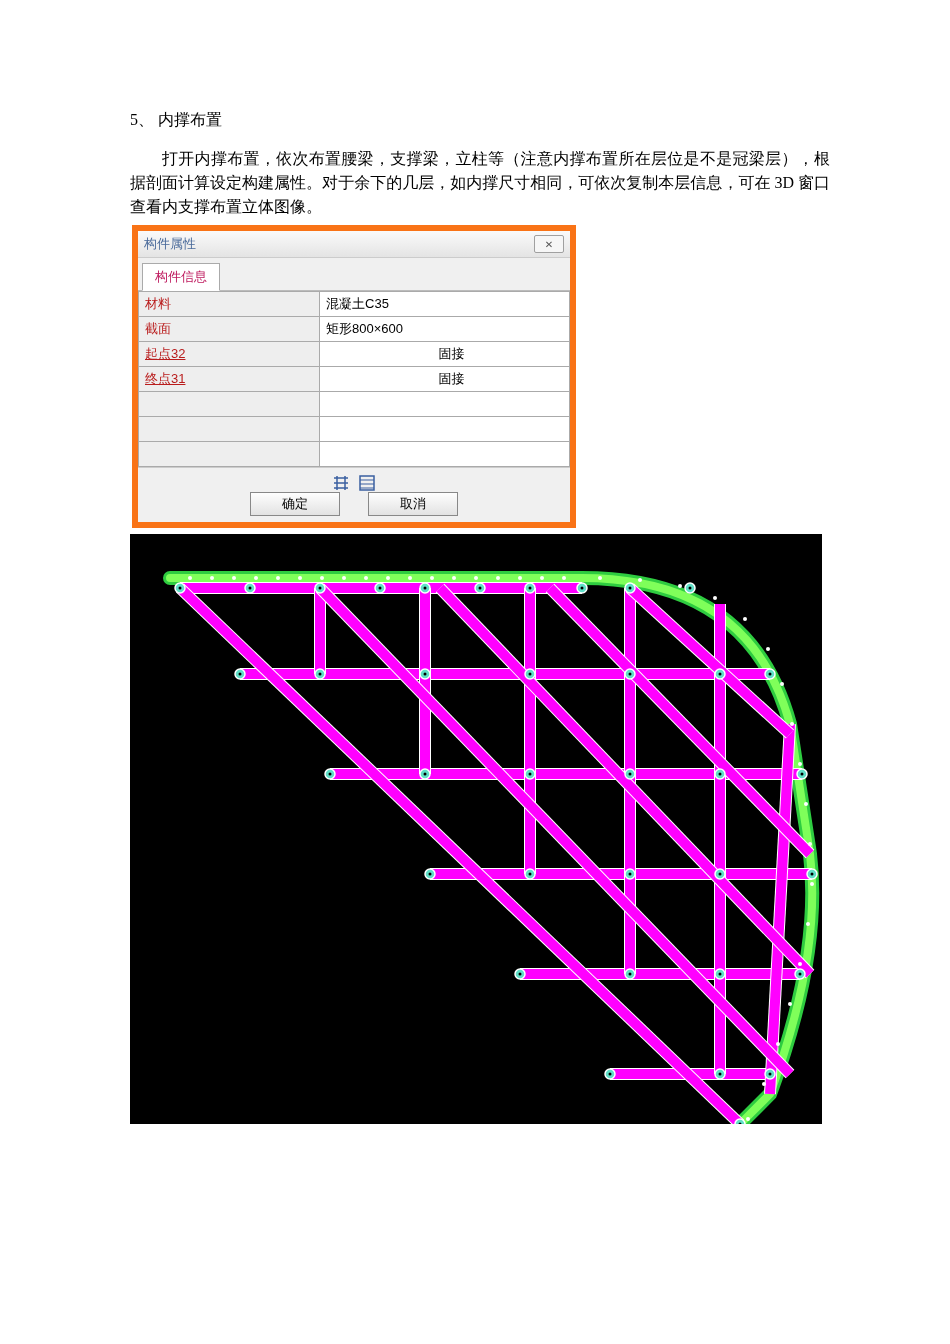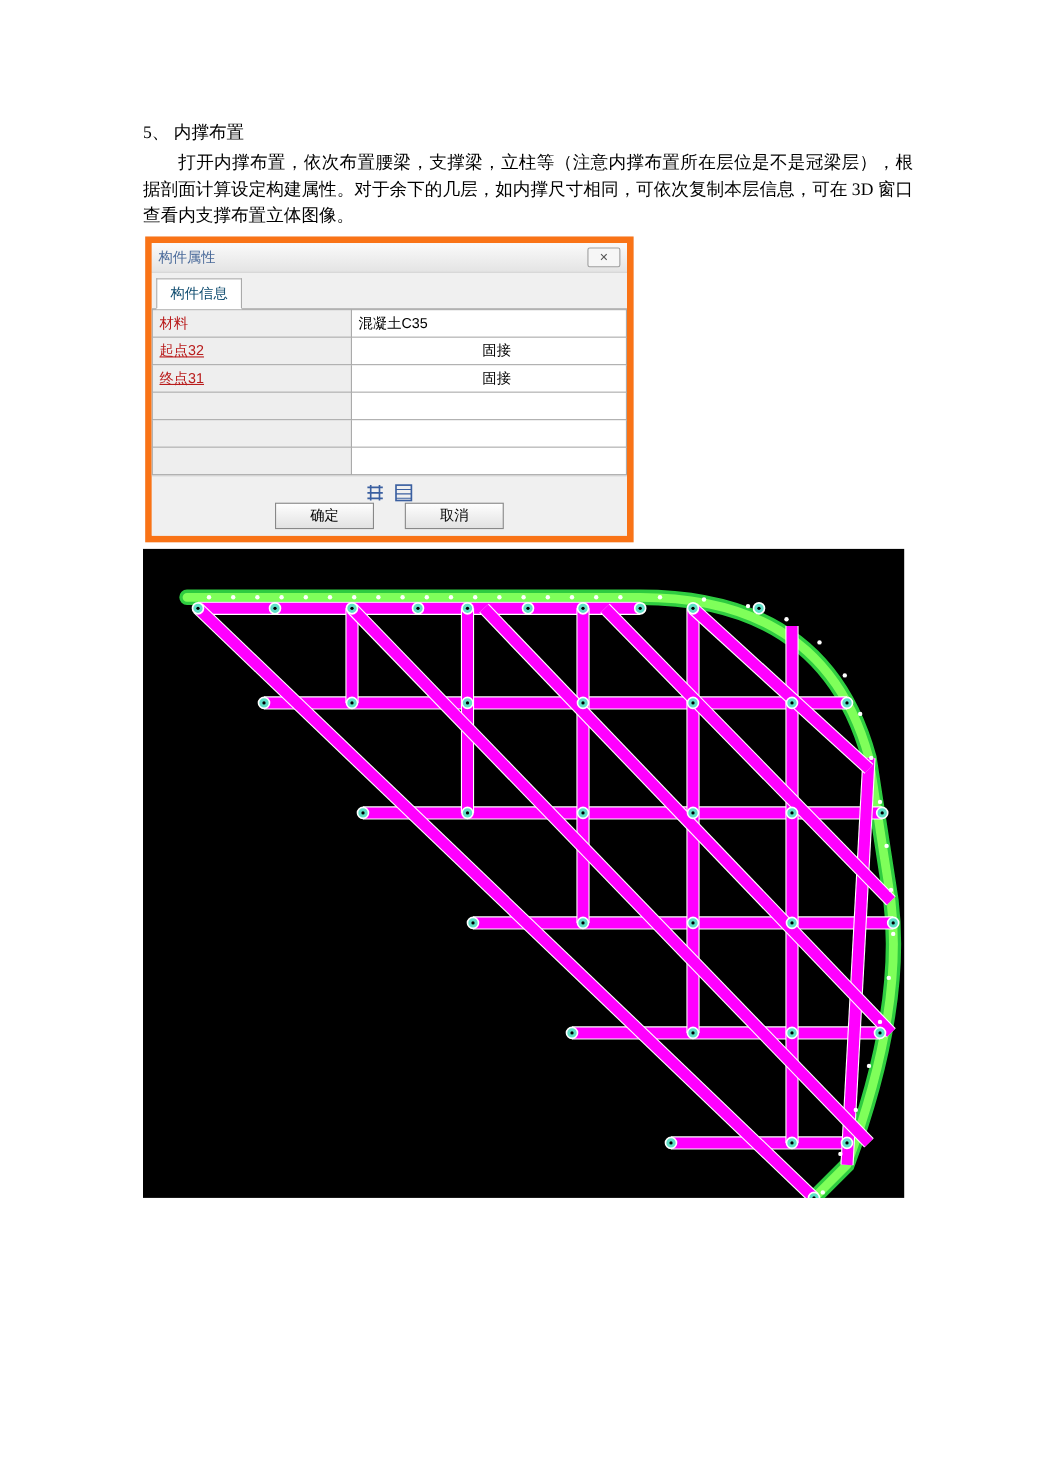--- a/index.html
+++ b/index.html
@@ -8,21 +8,21 @@
     background: #fff;
     font-family: "SimSun", "宋体", serif;
     font-size: 16px;
     color: #000;
     width: 950px;
   }
   .page {
     padding: 110px 120px 40px 130px;
   }
   .heading {
-    margin-bottom: 6px;
+    margin-bottom: 16px;
   }
   .para {
     line-height: 1.5;
     text-align: justify;
     margin-bottom: 6px;
   }
   .indent { text-indent: 2em; }
 
   
   .dialog {
@@ -59,21 +59,21 @@
   }
   .tab {
     display: inline-block;
     padding: 4px 12px;
     border: 1px solid #aaa;
     border-bottom: 1px solid #fff;
     background: #fff;
     position: relative;
     top: 1px;
     font-size: 13px;
-    color: #0c4a6e;
+    color: #be185d;
   }
   table.props {
     width: 100%;
     border-collapse: collapse;
     background: #fff;
   }
   table.props td {
     border: 1px solid #aaa;
     padding: 3px 6px;
     font-size: 13px;
@@ -143,20 +143,24 @@
       <span class="close-btn">✕</span>
     </div>
     <div class="tabrow">
       <span class="tab">构件信息</span>
     </div>
     <table class="props">
       <tbody id="props-body">
           <tr>
             <td class="key">材料</td>
             <td class="val">混凝土C35</td>
+          </tr>
+          <tr>
+            <td class="key">截面</td>
+            <td class="val">矩形800×600</td>
           </tr>
           <tr>
             <td class="key underline">起点32</td>
             <td class="val center">固接</td>
           </tr>
           <tr>
             <td class="key underline">终点31</td>
             <td class="val center">固接</td>
           </tr>
           <tr>

